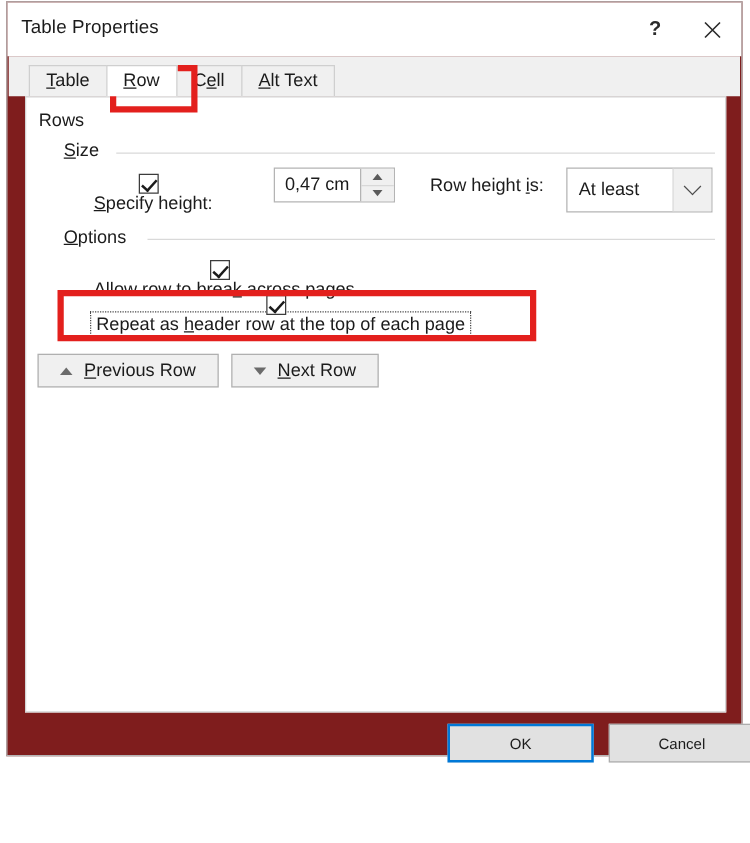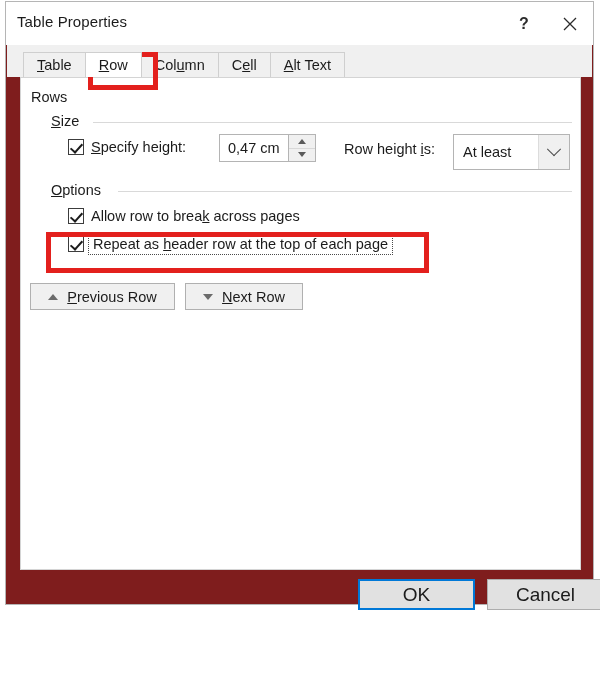--- a/index.html
+++ b/index.html
@@ -75,21 +75,21 @@
   .grp-label{
     position:absolute;
     font-size:14.5px;color:#1b1b1b;white-space:nowrap;
   }
   .grp-label u{text-decoration:underline;}
   .sep{
     position:absolute;height:1px;background:#d9d9d9;
   }
 
   
-  .cb-row{position:absolute;display:flex;align-items:center;}
+  .cb-row{position:absolute;display:flex;align-items:center;flex-direction:column;}
   .checkbox{
     width:16px;height:16px;flex:0 0 16px;
     border:1px solid #3c3c3c;background:#fff;
     box-sizing:border-box;position:relative;
   }
   .checkbox.checked::after{
     content:"";position:absolute;left:4px;top:1px;
     width:5px;height:10px;
     border:solid #1b1b1b;border-width:0 2px 2px 0;
     transform:rotate(42deg);
@@ -170,21 +170,21 @@
   .arr-dn{
     width:0;height:0;border-left:5px solid transparent;
     border-right:5px solid transparent;border-top:6px solid #6b6b6b;
   }
 
   
   .dlgbtn{
     position:absolute;height:31px;width:117px;
     background:#e1e1e1;border:1px solid #adadad;box-sizing:border-box;
     display:flex;align-items:center;justify-content:center;
-    font-size:19px;color:#1b1b1b;
+    font-size:12px;color:#1b1b1b;
   }
   .dlgbtn.default{
     border:2px solid #0078d7;
     background:#e1e1e1;
   }
 
   
   .redbox{
     position:absolute;border:5px solid #e3201d;box-sizing:border-box;
     pointer-events:none;
@@ -227,23 +227,20 @@
       </div>
     </div>
 
     <div class="tabstrip">
       <div class="tabs">
         <div class="tab">
           <u>T</u><span>able</span>
         </div>
         <div class="tab selected">
           <u>R</u><span>ow</span>
-        </div>
-        <div class="tab">
-          Col<u>u</u>mn
         </div>
         <div class="tab">
           C<u>e</u>ll
         </div>
         <div class="tab">
           <u>A</u>lt Text
         </div>
       </div>
     </div>
 

